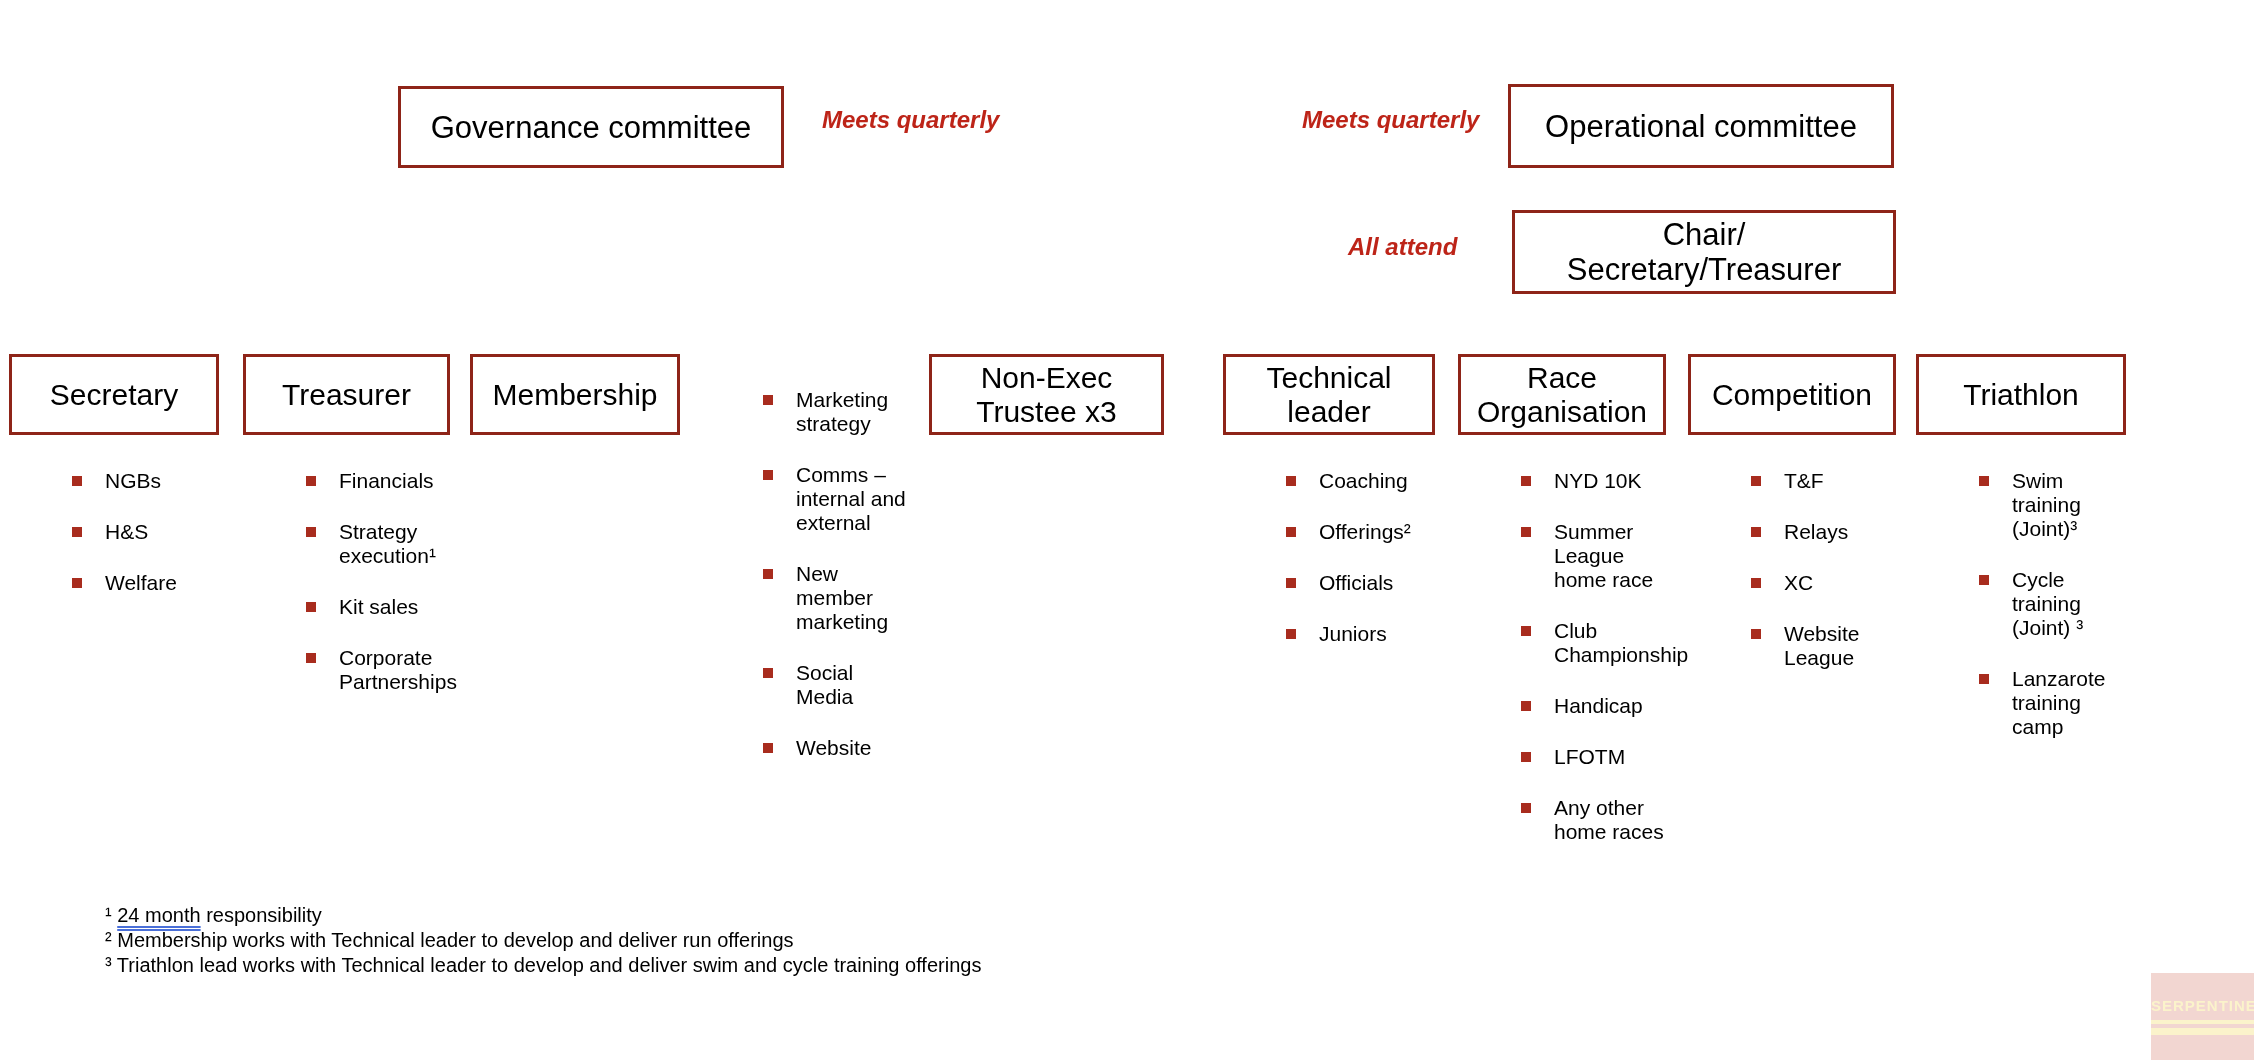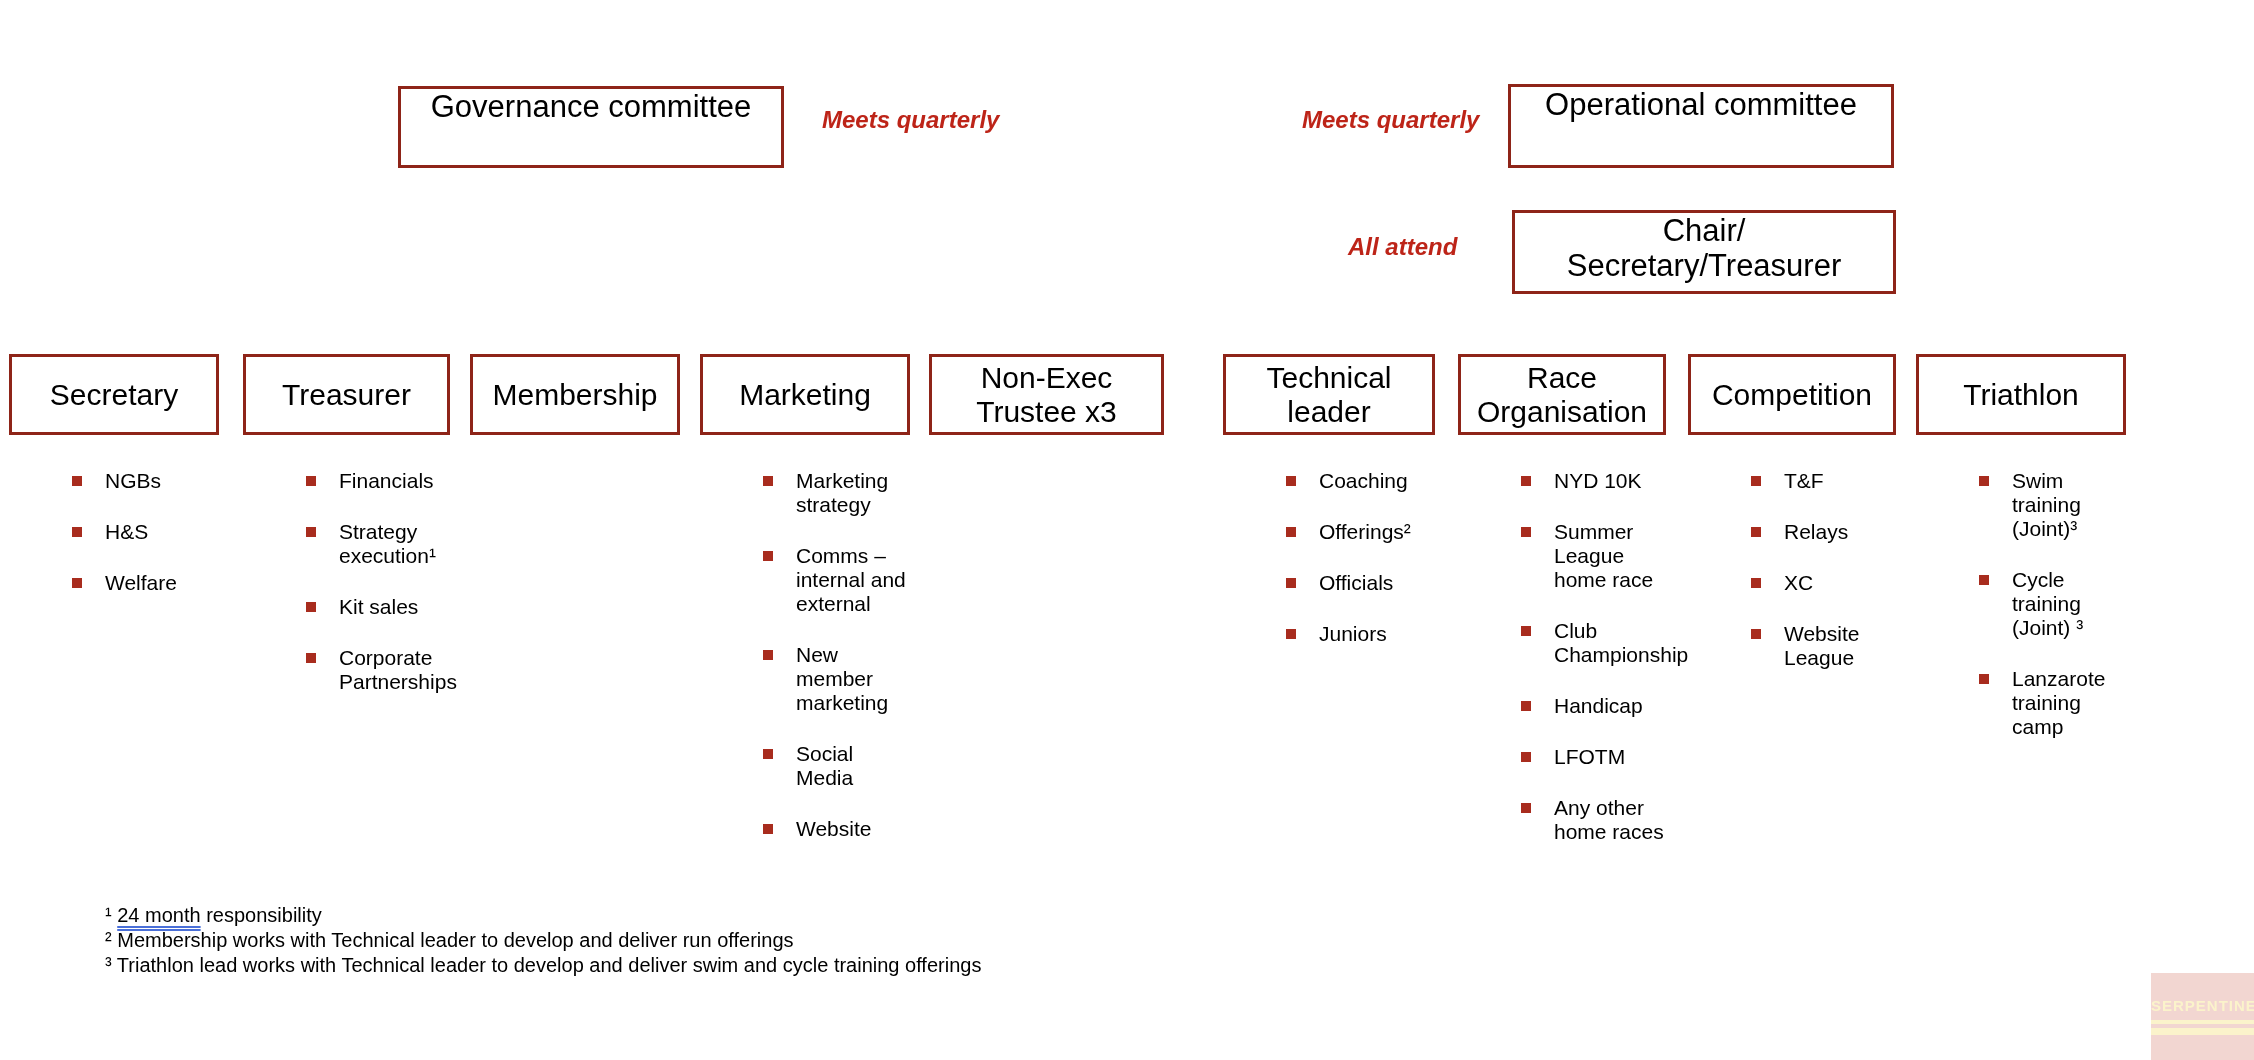--- a/index.html
+++ b/index.html
@@ -4,21 +4,21 @@
 <style>
   html,body{margin:0;padding:0;background:#ffffff;}
   .canvas{
     position:relative;width:2254px;height:1060px;background:#ffffff;
     font-family:"Liberation Sans",sans-serif;color:var(--text,#000);
     overflow:hidden;
   }
   
   .rbox{
     position:absolute;border:3px solid var(--box-border,#8e2418);
-    display:flex;justify-content:center;
+    display:flex;align-items:center;justify-content:center;
     text-align:center;background:#fff;font-size:31px;line-height:35px;
   }
   
   .ann{
     position:absolute;color:var(--annotation-red,#bd2418);
     font-style:italic;font-weight:700;font-size:24px;white-space:nowrap;
   }
   
   .col{position:absolute;top:354px;}
   .colbox{
@@ -109,23 +109,20 @@
       </ul>
   </div>
 
   <div class="col" style="left:470px;width:210px">
     <div class="colbox">
         <span>Membership</span>
       </div>
   </div>
 
   <div class="col" style="left:700px;width:210px">
-    <div class="colbox">
-        <span>Marketing</span>
-      </div>
     <ul class="items">
         <li>
           <span class="blt"></span>
           <span class="it">Marketing strategy</span>
         </li>
         <li>
           <span class="blt"></span>
           <span class="it">Comms – internal and external</span>
         </li>
         <li>

